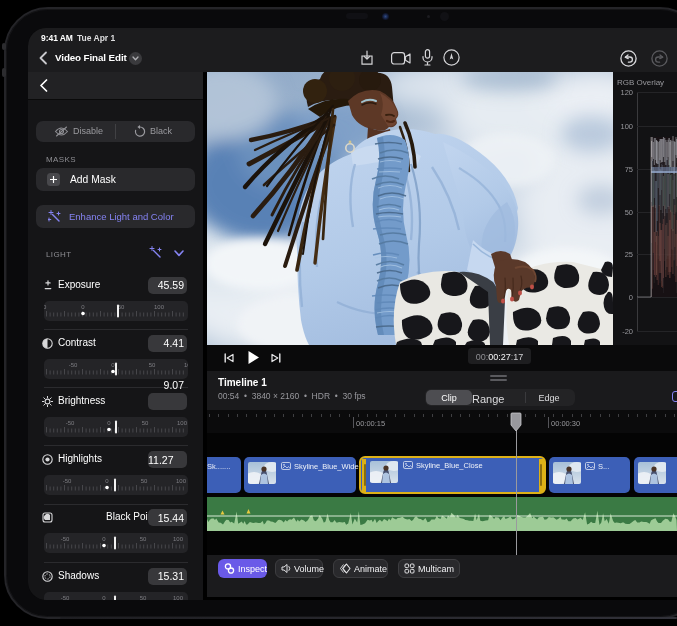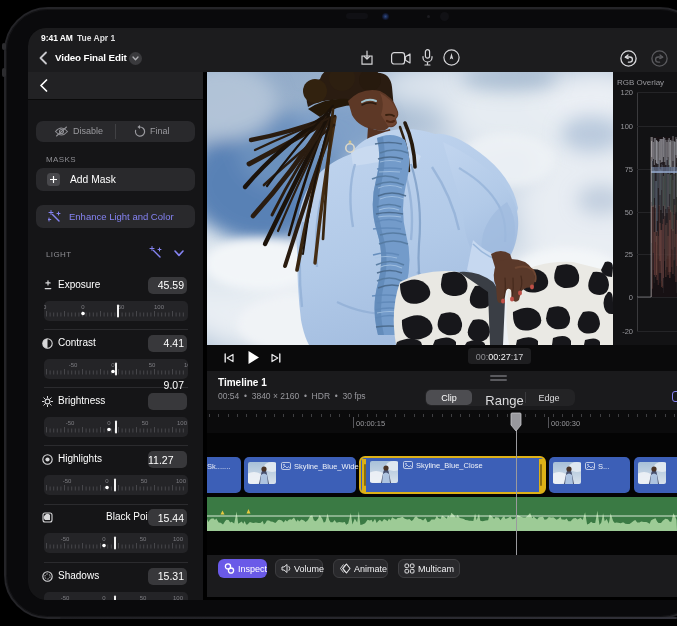--- a/index.html
+++ b/index.html
@@ -77,21 +77,21 @@
   <svg class="abs" style="left:26px;top:98px;" width="15" height="11" viewBox="0 0 15 11">
     <path d="M1.5 5.5 Q7.5 -1.5 13.5 5.5 Q7.5 12.5 1.5 5.5 Z" fill="none" stroke="#8f8f94" stroke-width="1.1"></path>
     <circle cx="7.5" cy="5.5" r="2" fill="none" stroke="#8f8f94" stroke-width="1.1"></circle>
     <path d="M2.5 10 L12.5 1" stroke="#8f8f94" stroke-width="1.1" stroke-linecap="round"></path>
     </svg>
   <div class="txt" style="left:45px;top:98px;font-size:9px;color:#9a9a9f;">Disable</div>
   <svg class="abs" style="left:106px;top:97px;" width="12" height="13" viewBox="0 0 12 13">
     <path d="M6 2 a4.6 4.6 0 1 1 -4.4 3.3" fill="none" stroke="#9a9a9f" stroke-width="1.2" stroke-linecap="round"></path>
     <path d="M6 0 L3.4 2 L6 4 Z" fill="#9a9a9f"></path>
     </svg>
-  <div class="txt" style="left:122px;top:98px;font-size:9px;color:#9a9a9f;">Final</div>
+  <div class="txt" style="left:122px;top:98px;font-size:9px;color:#9a9a9f;">Black</div>
 
   <div class="txt" style="left:18px;top:127px;font-size:8px;letter-spacing:0.4px;color:#8e8e93;">MASKS</div>
 
   <div class="abs" style="left:8px;top:140px;width:159px;height:23px;background:#29292c;border-radius:7px;"></div>
   <div class="abs" style="left:19px;top:145px;width:13px;height:13px;background:#48484c;border-radius:3.5px;"></div>
   <svg class="abs" style="left:22px;top:148px;" width="7" height="7" viewBox="0 0 7 7">
     <path d="M3.5 0.5 V6.5 M0.5 3.5 H6.5" stroke="#ffffff" stroke-width="1.2" stroke-linecap="round"></path>
     </svg>
   <div class="txt" style="left:42px;top:145.5px;font-size:10.3px;color:#ffffff;">Add Mask</div>
 
@@ -914,21 +914,21 @@
   <div class="txt" style="left:440px;top:323.5px;width:63px;text-align:center;font-size:9px;color:#8e8e92;">00:<span style="color:#f4f4f6;">00:27</span>:<span style="color:#d2d2d5;">17</span></div>
 
   <div class="abs" style="left:179px;top:343px;width:470px;height:39px;background:#1a1a1c;"></div>
   <div class="txt" style="left:190px;top:349px;font-size:10px;font-weight:700;color:#ffffff;">Timeline 1</div>
   <div class="txt" style="left:190px;top:363px;font-size:8.5px;color:#98989d;">00:54&nbsp;&nbsp;•&nbsp;&nbsp;3840 × 2160&nbsp;&nbsp;•&nbsp;&nbsp;HDR&nbsp;&nbsp;•&nbsp;&nbsp;30 fps</div>
   <div class="abs" style="left:462px;top:347px;width:17px;height:2px;background:#5a5a5e;border-radius:1px;"></div>
   <div class="abs" style="left:462px;top:351px;width:17px;height:2px;background:#5a5a5e;border-radius:1px;"></div>
   <div class="abs" style="left:397px;top:361px;width:150px;height:17px;background:#232325;border-radius:6px;"></div>
   <div class="abs" style="left:398px;top:362px;width:46px;height:15px;background:#4d4d51;border-radius:5px;"></div>
   <div class="txt" style="left:398px;top:365px;width:46px;text-align:center;font-size:9px;color:#ffffff;">Clip</div>
-  <div class="txt" style="left:444px;top:365px;width:65px;text-align:center;font-size:13px;color:#dcdcde;">Range</div>
+  <div class="txt" style="left:444px;top:365px;width:65px;font-size:11px;color:#dcdcde;">Range</div>
   <div class="txt" style="left:496px;top:365px;width:50px;text-align:center;font-size:9px;color:#dcdcde;">Edge</div>
   <div class="abs" style="left:497px;top:364px;width:1px;height:11px;background:#3a3a3d;"></div>
   <div class="abs" style="left:644px;top:363px;width:10px;height:11px;border:1.5px solid #8583f2;border-radius:3px;"></div>
 
   <div class="abs" style="left:179px;top:382px;width:470px;height:23px;background:#0b0b0c;"></div>
   <div class="abs">
       <div class="abs" style="left:181.0px;top:386px;width:1px;height:3px;background:#3f3f42;"></div>
       <div class="abs" style="left:190.3px;top:386px;width:1px;height:3px;background:#3f3f42;"></div>
       <div class="abs" style="left:199.6px;top:386px;width:1px;height:3px;background:#3f3f42;"></div>
       <div class="abs" style="left:208.9px;top:386px;width:1px;height:3px;background:#3f3f42;"></div>

